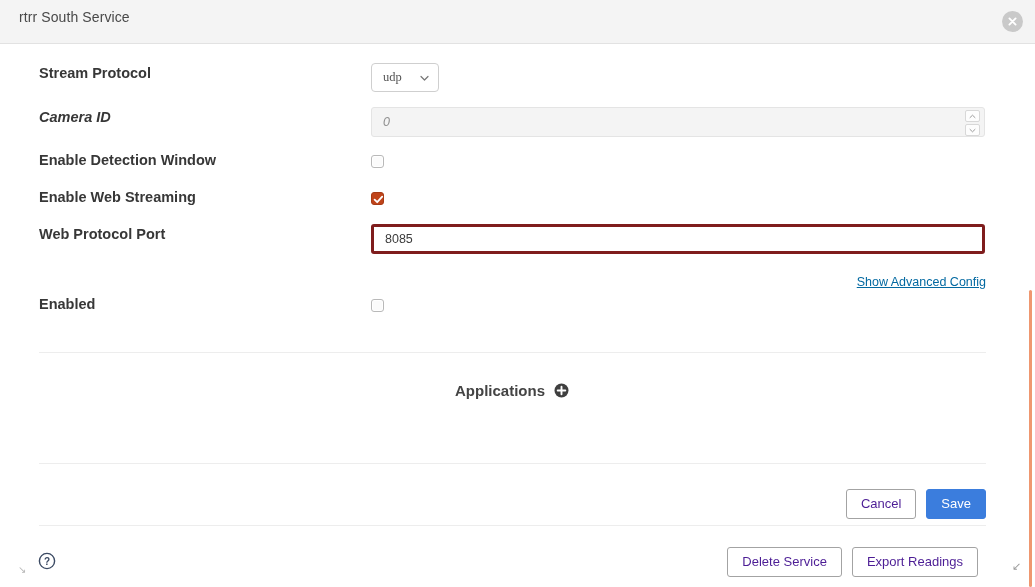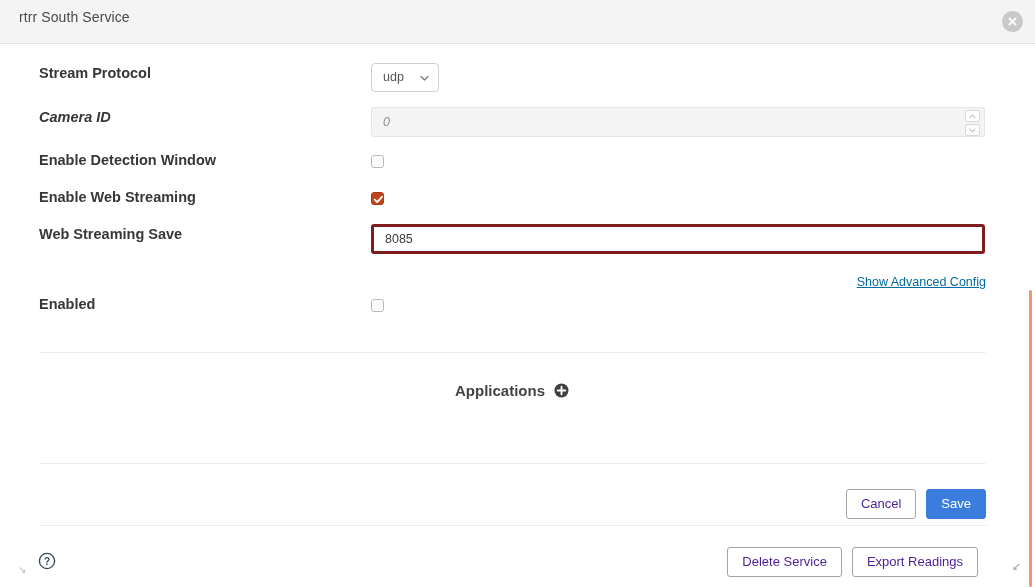--- a/index.html
+++ b/index.html
@@ -85,21 +85,21 @@
     top: 0;
   }
 
   
   .select-box {
     width: 68px;
     height: 29px;
     border: 1px solid #cfcfcf;
     border-radius: 4px;
     background: #fff;
-    font-family: Liberation Sans, sans-serif;
+    font-family: Liberation Serif, serif;
     font-size: 12.5px;
     color: #555;
     position: relative;
     cursor: pointer;
     display: flex;
     align-items: center;
     padding-left: 11px;
   }
   .select-box .sel-val { line-height: 1; }
   .chev {
@@ -375,21 +375,21 @@
   </div>
 
   <div class="form-row" style="top:106px;">
     <div class="row-label">Enable Detection Window</div>
     <div class="row-control" style="top:3px;">
       <button class="chk"></button>
     </div>
   </div>
 
   <div class="form-row" style="top:180px;">
-    <div class="row-label">Web Streaming Save</div>
+    <div class="row-label">Web Protocol Port</div>
     <div class="row-control">
       <input class="text-field" type="text" value="8085" style="">
     </div>
   </div>
 
   <div class="adv-link">Show Advanced Config</div>
 
   <div class="form-row" style="top:250px;">
     <div class="row-label">Enabled</div>
     <div class="row-control" style="top:3px;">

